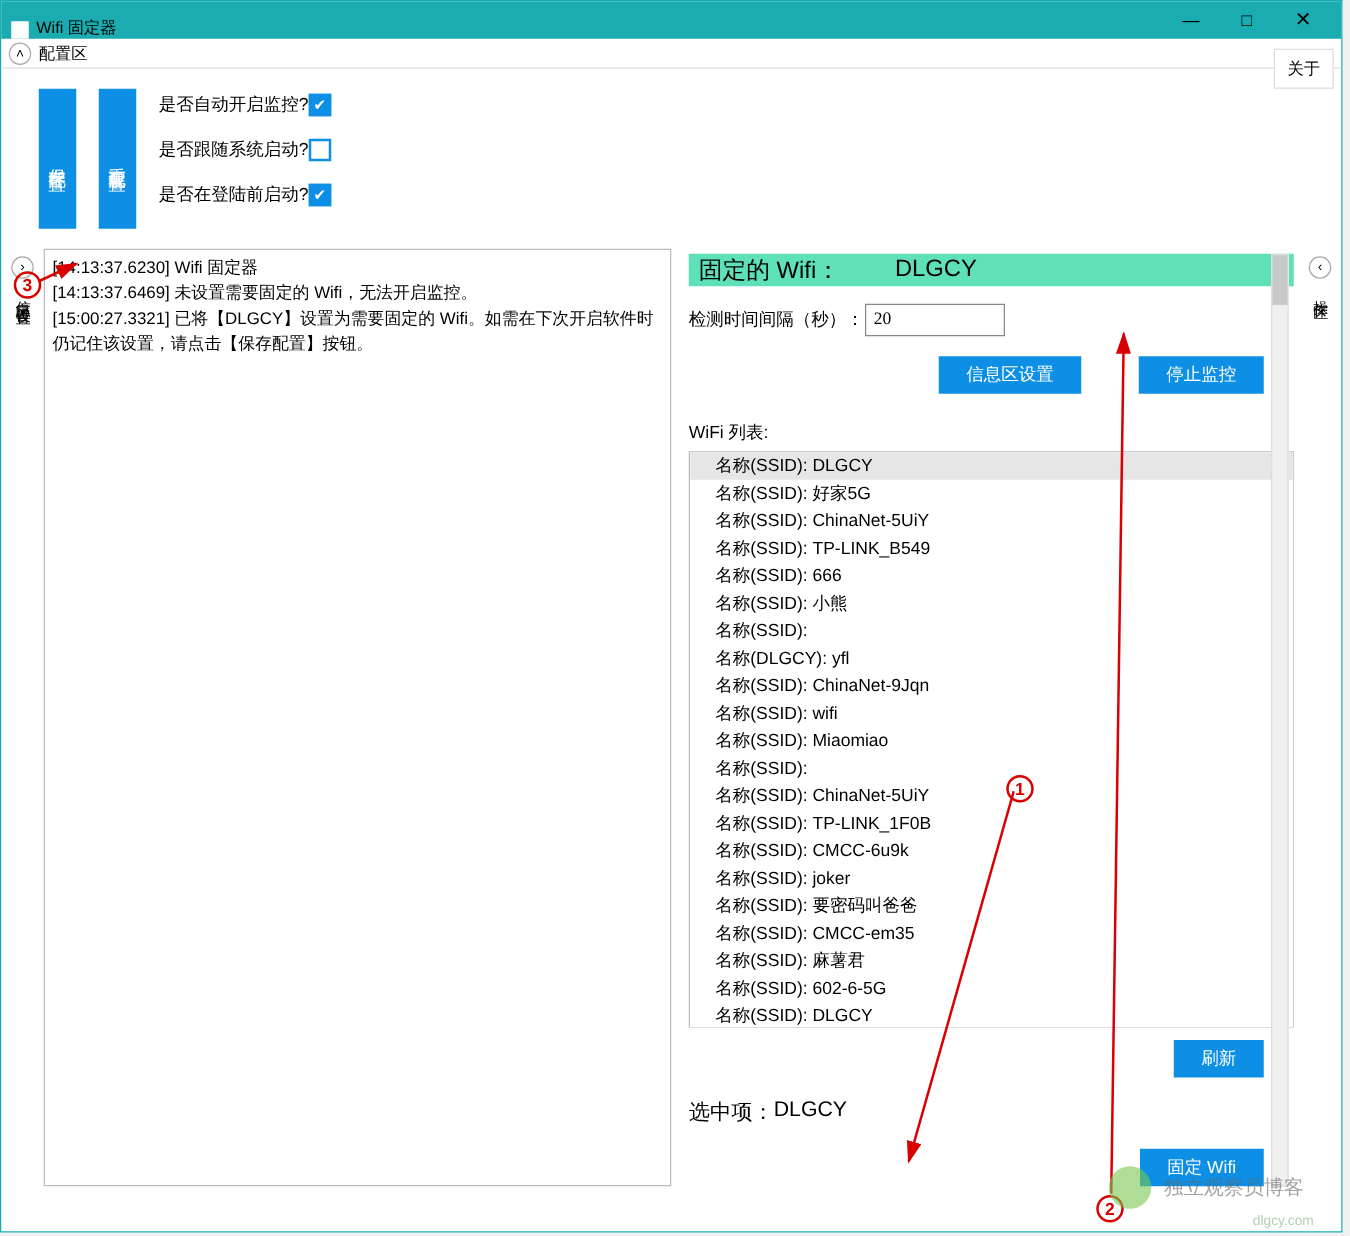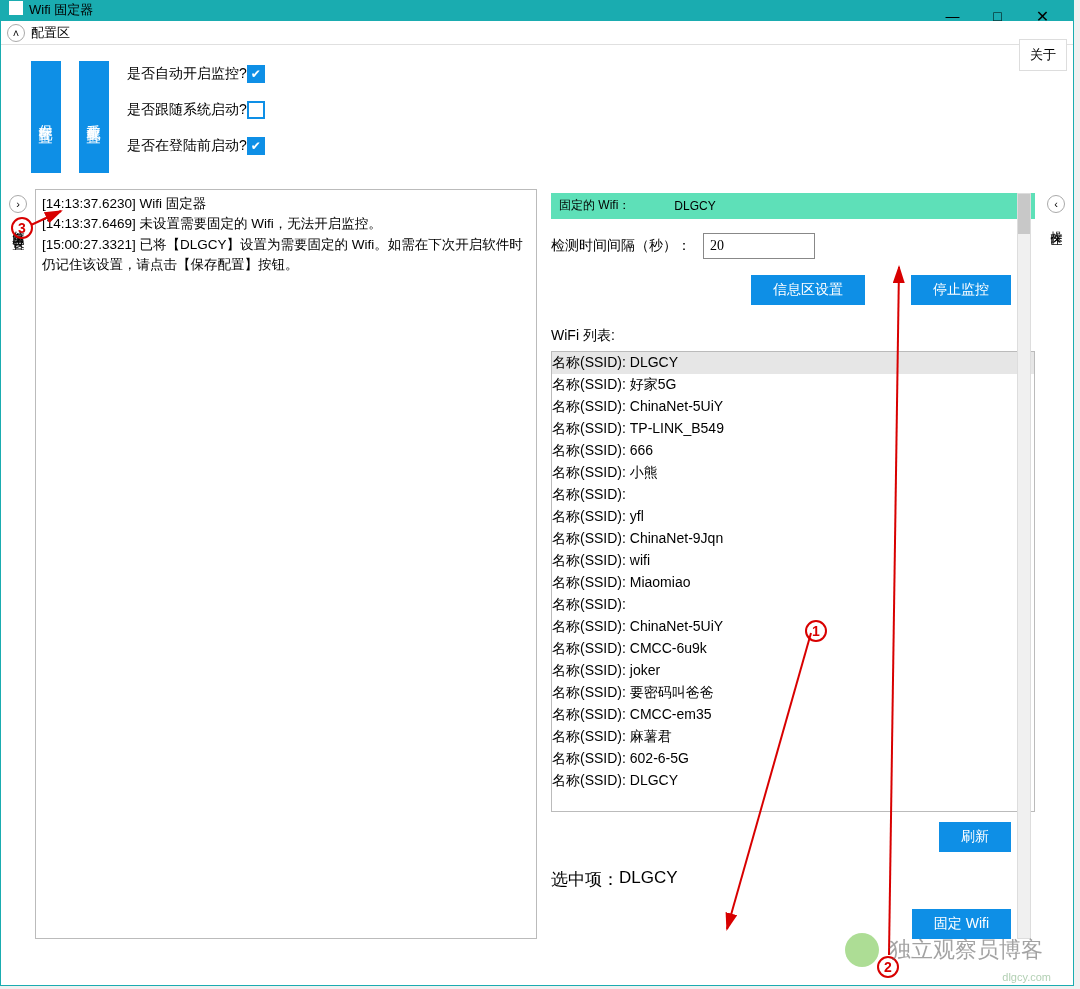--- a/index.html
+++ b/index.html
@@ -1,54 +1,54 @@
 <!DOCTYPE html>
 <html><head>
 <meta charset="utf-8">
 <style>
 * { box-sizing: border-box; margin: 0; padding: 0; font-family: "Microsoft YaHei", "Segoe UI", sans-serif; }
 body { width: 1080px; height: 989px; background: #f0f0f0; overflow: hidden; position: relative; }
 .window { width: 1074px; height: 986px; background: #fff; border: 1px solid #1aacb0; position: relative; }
-.titlebar { height: 20px; background: #1aacb0; display: flex; align-items: flex-start; padding: 0 8px; color: #000; font-size: 13px; }
+.titlebar { height: 30px; background: #1aacb0; display: flex; align-items: flex-end; padding: 0 8px; color: #000; font-size: 13px; }
 .title-icon { width: 14px; height: 14px; background: #fff; margin-right: 6px; display: inline-block; }
 .titlebar-spacer { flex: 1; }
 .window-btn { width: 45px; height: 30px; display:flex; align-items:center; justify-content:center; font-size:14px; color:#000;}
 .window-btn.close { font-size: 16px; }
 .config-header { height: 24px; display:flex; align-items:center; border-bottom: 1px solid #e0e0e0; padding-left: 6px; gap:6px; font-size: 13px; }
 .chevron-circle { width:18px; height:18px; border:1px solid #aaa; border-radius:50%; display:flex; align-items:center; justify-content:center; font-size:11px; background:#fff; }
 .about-btn { position:absolute; right:6px; top:38px; border:1px solid #ddd; background:#fff; padding:6px 10px; font-size:13px; }
 .config-body { display:flex; padding: 16px 0 16px 30px; gap: 18px; align-items:flex-start; }
 .vbtn { width:30px; height:112px; background:#0e8fe6; color:#fff; display:flex; align-items:center; justify-content:center; writing-mode: vertical-rl; text-orientation: upright; font-size:14px; letter-spacing:2px; cursor:pointer; }
 .check-rows { display:flex; flex-direction:column; gap:18px; padding-top:4px; }
 .check-row { display:flex; align-items:center; gap:0; font-size:14px; }
 .cbox { width:18px; height:18px; border:2px solid #0e8fe6; display:inline-flex; align-items:center; justify-content:center; color:#fff; font-size:12px; }
 .cbox.checked { background:#0e8fe6; }
 .main-area { display:flex; height: calc(100% - 234px); }
 .left-gutter, .right-gutter { width:34px; display:flex; flex-direction:column; align-items:center; padding-top:6px; gap:4px; font-size:12px; }
 .gutter-label { writing-mode:vertical-rl; text-orientation:upright; letter-spacing:2px; margin-top:4px; }
 .log-panel { flex:0 0 502px; border:1px solid #bbb; background:#fff; font-size:13.5px; line-height:1.5; padding:4px 6px; height:100%; overflow:auto; }
 .right-panel { flex:1; padding:4px 4px 0 14px; position:relative; display:flex; flex-direction:column; }
-.fixed-bar { background:#5ee0b8; height:26px; display:flex; align-items:center; padding:0 8px; font-size:12px; gap:44px; }
-.interval-row { display:flex; align-items:center; gap:12px; margin-top:14px; font-size:14px; }
+.fixed-bar { background:#5ee0b8; height:26px; display:flex; align-items:center; padding:0 8px; font-size:19px; gap:44px; }
+.interval-row { display:flex; align-items:center; gap:1px; margin-top:14px; font-size:14px; }
 .interval-input { width:112px; height:26px; border:1px solid #888; padding:0 6px; font-size:14px;font-family:Liberation Serif, serif; }
 .btn-row { display:flex; gap:46px; margin-top:16px; justify-content:flex-end; padding-right:24px; }
 .blue-btn { background:#0e8fe6; color:#fff; border:none; padding:6px 22px; font-size:14px; cursor:pointer; }
 .list-label { margin-top:22px; font-size:14px; }
 .wifi-list { margin-top:6px; border:1px solid #bbb; height:464px; overflow:auto; background:#fff; font-size:14px; }
-.wifi-item { padding:2px 0; border-bottom: none; }
+.wifi-item { padding:2px 20px; border-bottom: none; }
 .wifi-item.sel { background:#e6e6e6; }
 .refresh-row { display:flex; justify-content:flex-end; margin-top:10px; padding-right:24px; }
 .selected-row { display:flex; font-size:17px; margin-top:16px; }
 .fix-row { display:flex; justify-content:flex-end; margin-top:18px; padding-right:24px; }
 .scroll-stub { position:absolute; right:8px; top:4px; bottom:0; width:14px; background:#f0f0f0; border:1px solid #ddd; }
 .scroll-thumb { position:absolute; top:0; left:0; right:0; height:40px; background:#c8c8c8; }
 
 .anno { position:absolute; pointer-events:none; }
 .circ { width:22px; height:22px; border:2px solid #d80000; border-radius:50%; color:#d80000; font-weight:bold; font-size:14px; display:flex; align-items:center; justify-content:center; background:rgba(255,255,255,0.0); }
-.watermark { position:absolute; right:30px; bottom:18px; font-size:22px; color:#666; opacity:.6; display:flex; align-items:center; gap:10px; }
+.watermark { position:absolute; right:30px; bottom:18px; font-size:16px; color:#666; opacity:.6; display:flex; align-items:center; gap:10px; }
 .wm-icon { width:34px; height:34px; border-radius:50%; background:#78c850; display:inline-block; }
 .wm-link { position:absolute; right:22px; bottom:2px; font-size:11px; color:#7fb080; opacity:.6; }
 svg.arrows { position:absolute; inset:0; pointer-events:none; }
 </style>
 </head>
 <body>
 
 <div class="window">
 
   <div class="titlebar">
@@ -119,26 +119,27 @@
 
       <div class="list-label">WiFi 列表:</div>
       <div class="wifi-list" id="wifi-list">
           <div class="wifi-item sel">名称(SSID):  DLGCY</div>
           <div class="wifi-item">名称(SSID):  好家5G</div>
           <div class="wifi-item">名称(SSID):  ChinaNet-5UiY</div>
           <div class="wifi-item">名称(SSID):  TP-LINK_B549</div>
           <div class="wifi-item">名称(SSID):  666</div>
           <div class="wifi-item">名称(SSID):  小熊</div>
           <div class="wifi-item">名称(SSID):  </div>
-          <div class="wifi-item">名称(SSID):  yfl</div>
+          <div class="wifi-item">名称(DLGCY):  yfl</div>
           <div class="wifi-item">名称(SSID):  ChinaNet-9Jqn</div>
           <div class="wifi-item">名称(SSID):  wifi</div>
           <div class="wifi-item">名称(SSID):  Miaomiao</div>
           <div class="wifi-item">名称(SSID):  </div>
           <div class="wifi-item">名称(SSID):  ChinaNet-5UiY</div>
+          <div class="wifi-item">名称(SSID):  TP-LINK_1F0B</div>
           <div class="wifi-item">名称(SSID):  CMCC-6u9k</div>
           <div class="wifi-item">名称(SSID):  joker</div>
           <div class="wifi-item">名称(SSID):  要密码叫爸爸</div>
           <div class="wifi-item">名称(SSID):  CMCC-em35</div>
           <div class="wifi-item">名称(SSID):  麻薯君</div>
           <div class="wifi-item">名称(SSID):  602-6-5G</div>
           <div class="wifi-item">名称(SSID):  DLGCY</div>
         </div>
 
       <div class="refresh-row">

